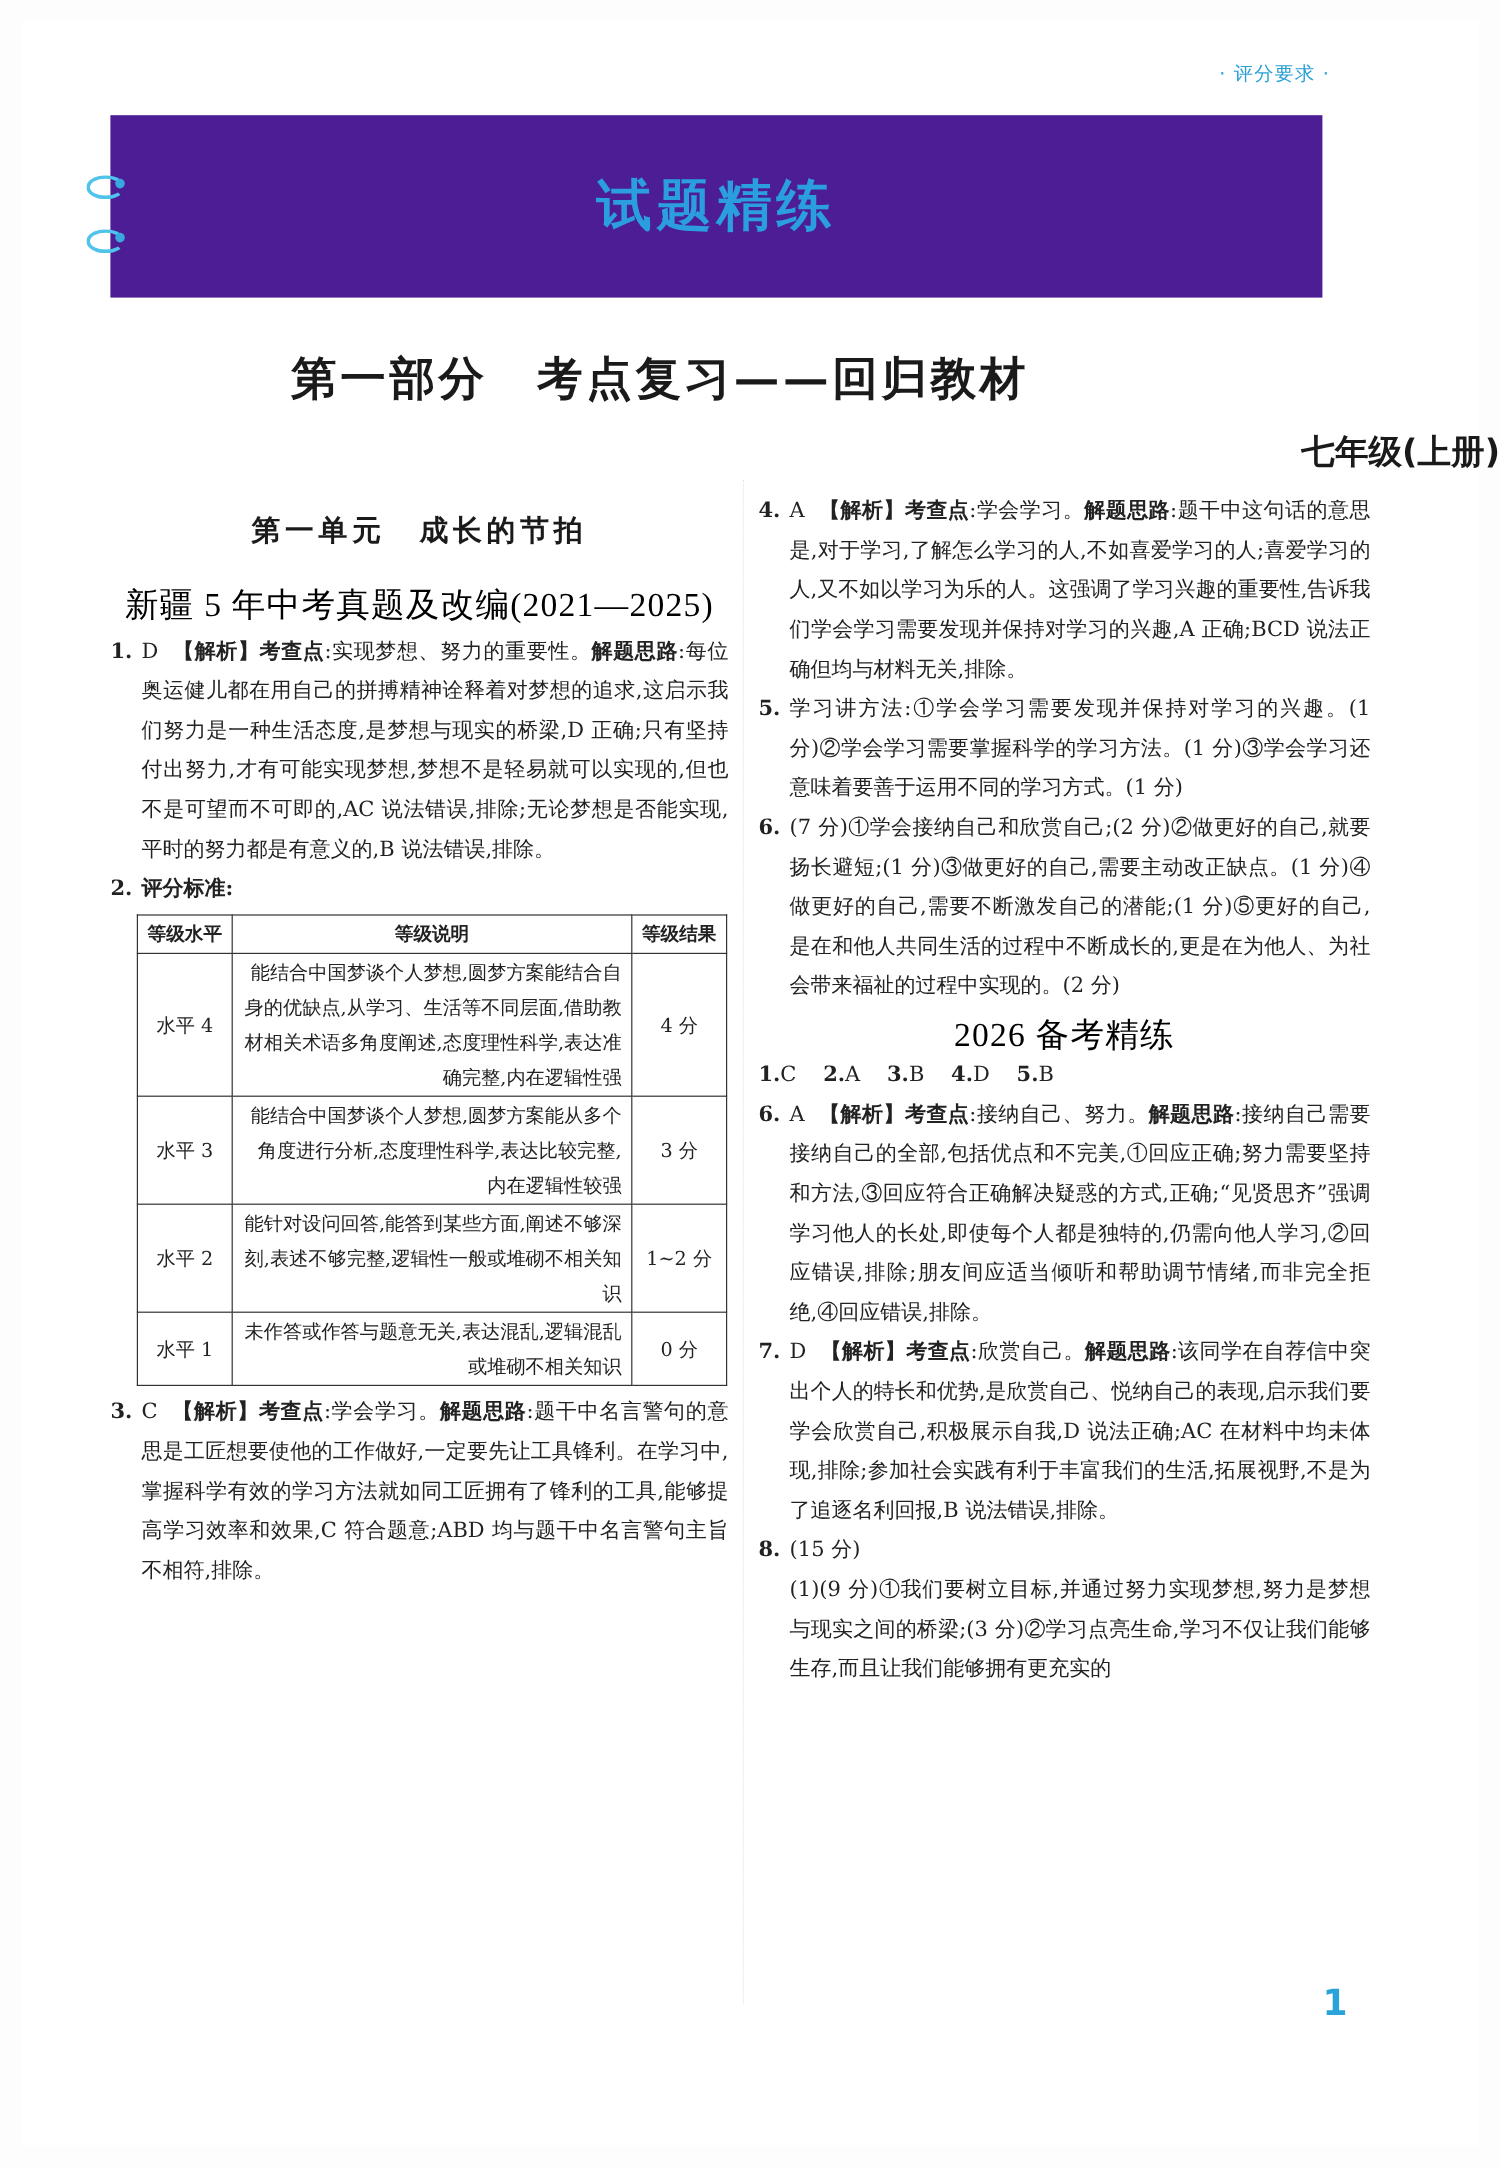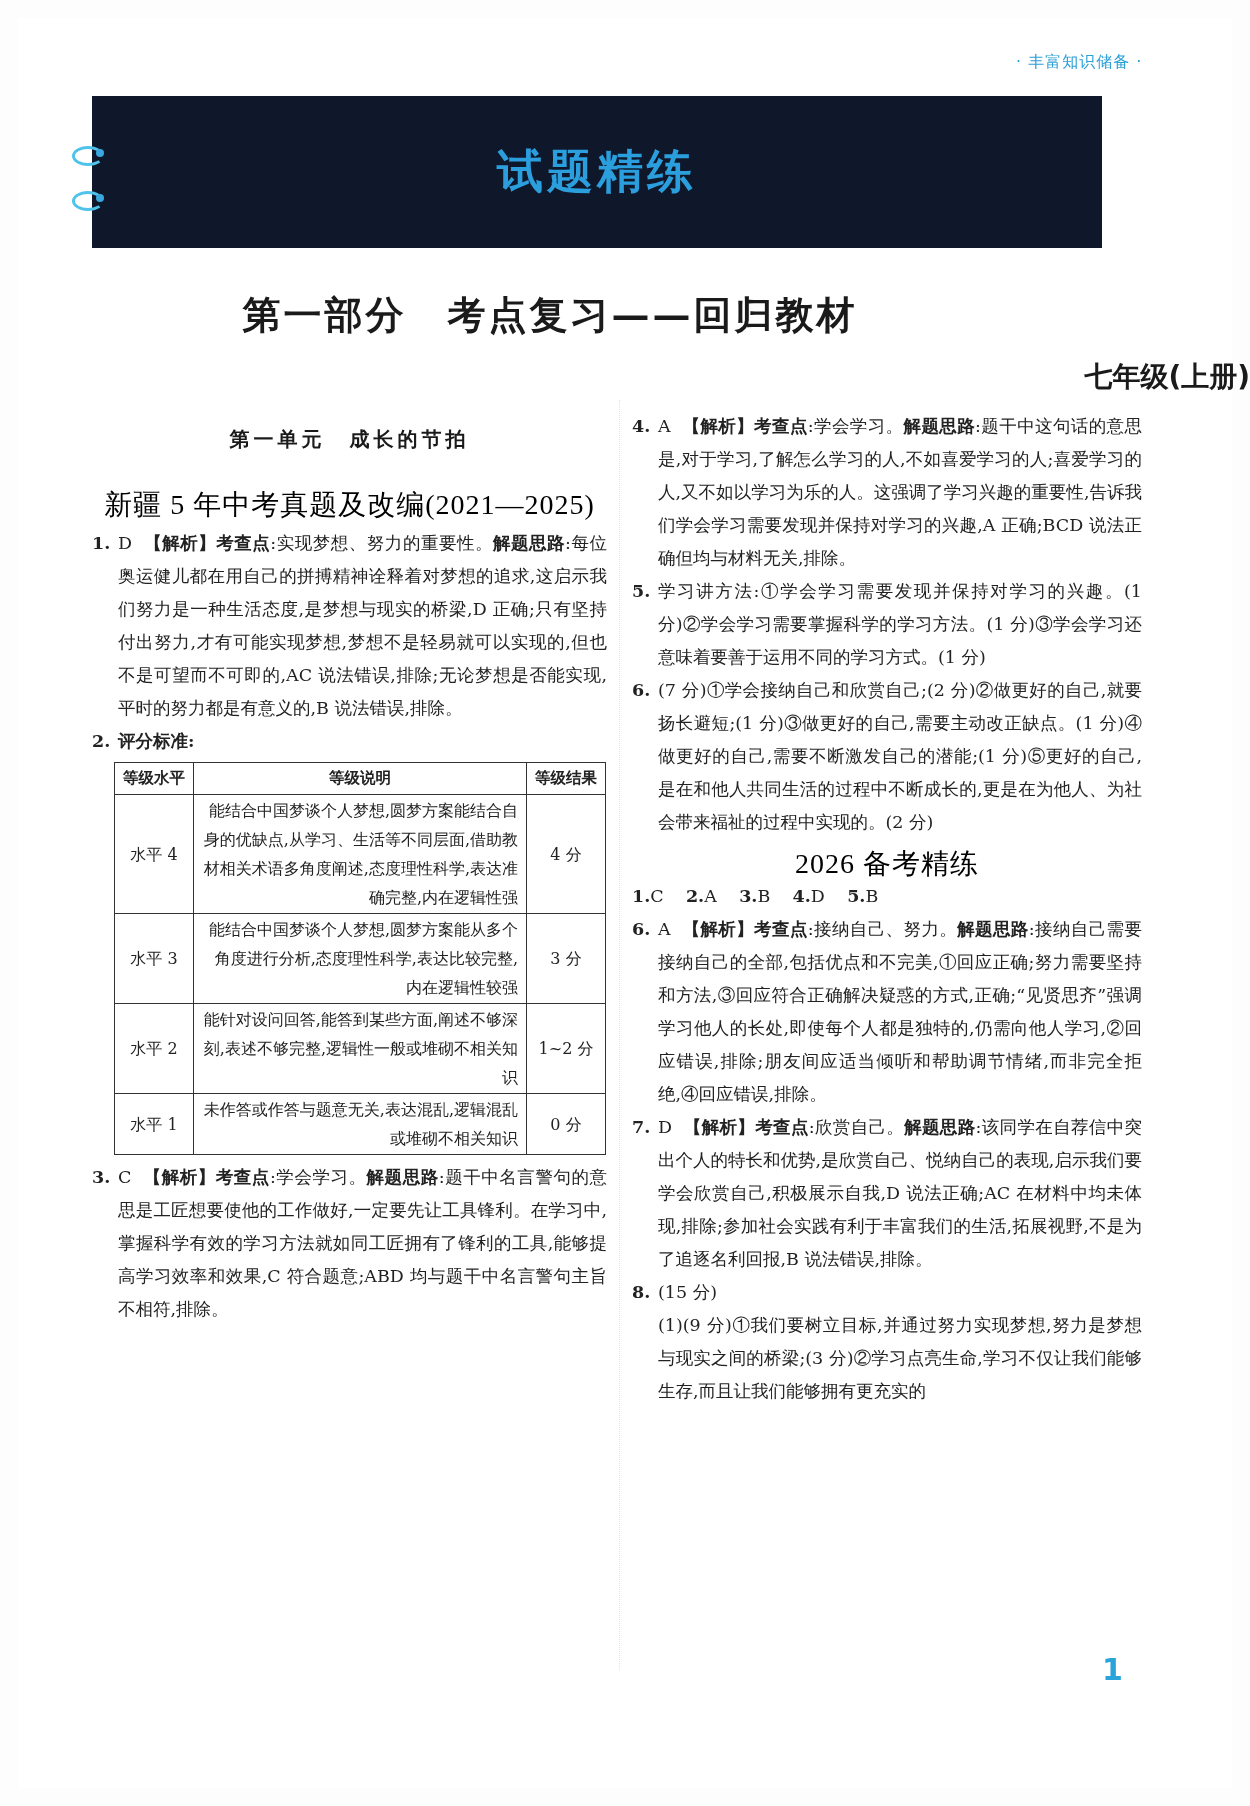--- a/index.html
+++ b/index.html
@@ -7,21 +7,21 @@
     width: 1250px; height: 1806px; background: #fdfdfd; position: relative; overflow: hidden;
     font-family: "DejaVu Serif", "Liberation Serif", serif; color: #222;
   }
   .page-edge { position: absolute; left: 18px; top: 18px; right: 18px; bottom: 18px; background: #ffffff; }
   .subject-tag {
     position: absolute; top: 52px; left: 1016px; font-family: "DejaVu Sans", sans-serif;
     font-size: 16px; color: #2a9fd6; letter-spacing: 1px;
   }
   .banner {
     position: absolute; left: 92px; top: 96px; width: 1010px; height: 152px;
-    background: #0f172a; display: flex; align-items: center; justify-content: center;
+    background: #4c1d95; display: flex; align-items: center; justify-content: center;
   }
   .banner-title {
     font-family: "DejaVu Sans", sans-serif; font-weight: bold; font-size: 46px; color: #2b9ede;
     letter-spacing: 4px;
   }
   .ring { position: absolute; left: 72px; width: 26px; height: 14px; border: 3px solid #4fc3ea;
     border-radius: 50%; border-right-color: transparent; }
   .ring-dot { position: absolute; left: 96px; width: 8px; height: 8px; border-radius: 50%; background: #3aa8e0; }
   .part-title {
     position: absolute; top: 290px; left: 0; width: 1100px; text-align: center;
@@ -29,21 +29,21 @@
   }
   .grade-title {
     position: absolute; top: 358px; left: 0; width: 1250px; text-align: right;
     font-family: "DejaVu Sans", sans-serif; font-weight: bold; font-size: 28px; color: #1a1a1a;
   }
   .col { position: absolute; top: 0; font-size: 17.5px; line-height: 33px; }
   .col-left { left: 92px; width: 515px; }
   .col-right { left: 632px; width: 510px; }
   .unit-title {
     position: absolute; top: 426px; left: 92px; width: 515px; text-align: center;
-    font-family: Liberation Sans, sans-serif; font-weight: bold; font-size: 20px; letter-spacing: 4px; color: #1a1a1a;
+    font-family: Liberation Sans, sans-serif; font-weight: bold; font-size: 24px; letter-spacing: 4px; color: #1a1a1a;
   }
   .section-title {
     text-align: center; font-family: Liberation Serif, serif; color: #000000; font-size: 28px;
     letter-spacing: 1px;
   }
   .q { position: relative; padding-left: 26px; text-align: justify; }
   .q .num { position: absolute; left: 0; top: 0; font-weight: bold; }
   .b { font-weight: bold; }
   .score-label { font-weight: bold; padding-left: 26px; }
   table.grading {
@@ -58,21 +58,21 @@
     position: absolute; top: 1652px; left: 1102px; font-family: "DejaVu Sans", sans-serif;
     font-weight: bold; font-size: 30px; color: #2aa2da;
   }
   .col-divider { position: absolute; left: 619px; top: 400px; width: 0; height: 1270px; border-left: 1px dotted #e3e3e3; }
 </style>
 </head>
 <body>
 
 <div class="page-edge"></div>
 
-<div class="subject-tag">· 丰富知识储备 ·</div>
+<div class="subject-tag">· 评分要求 ·</div>
 
 <div class="banner">
   <span class="banner-title">试题精练</span>
 </div>
 <div class="ring" style="top:146px"></div>
 <div class="ring-dot" style="top:149px"></div>
 <div class="ring" style="top:191px"></div>
 <div class="ring-dot" style="top:194px"></div>
 
 <div class="part-title">第一部分　考点复习——回归教材</div>

